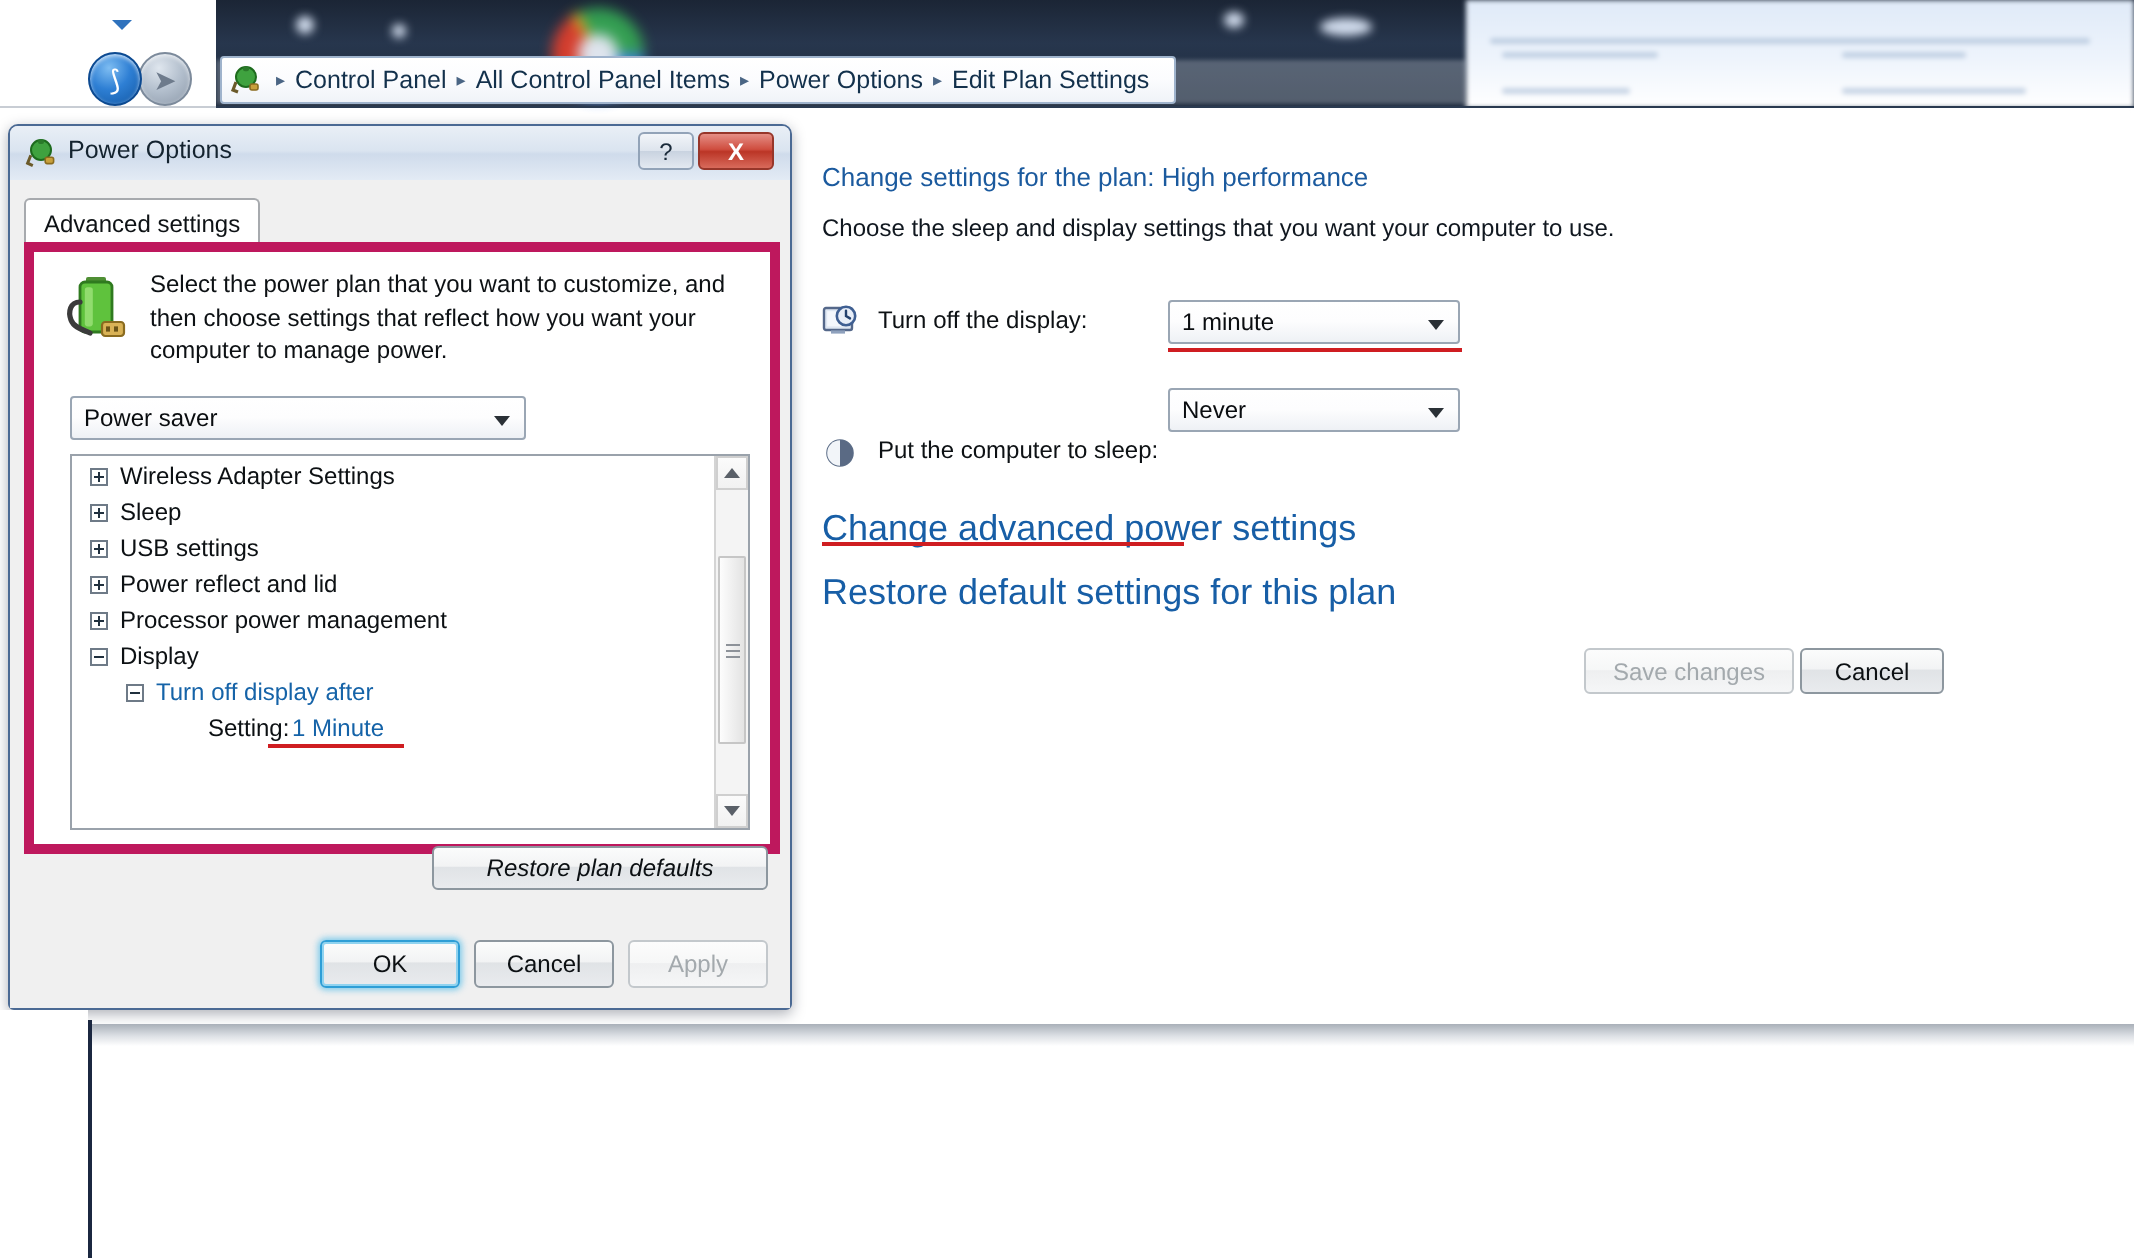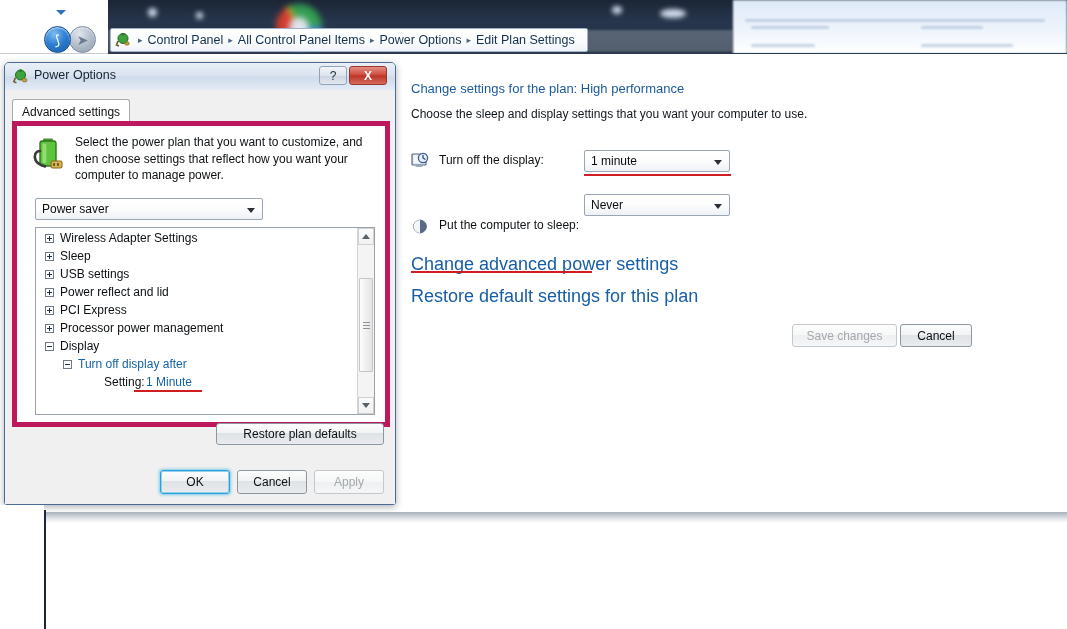--- a/index.html
+++ b/index.html
@@ -232,21 +232,21 @@
   .sbtn .ar { width:0;height:0; border-left:4px solid transparent; border-right:4px solid transparent; }
   .sbtn.up .ar { border-bottom:5px solid #5a6068; }
   .sbtn.dn .ar { border-top:5px solid #5a6068; }
   .sthumb {
     position:absolute; left:1px; width:14px;
     background: linear-gradient(90deg,#fdfdfd 0%, #f0f0f0 50%, #e3e3e3 100%);
     border:1px solid #c6c6c6; box-sizing:border-box; border-radius:1px;
   }
   .sthumb .grip { position:absolute; left:3px; width:7px; height:1px; background:#8d9299; }
 
-  .restore-btn { position:absolute; left:199px; top:297px; width:168px; height:22px; }
+  .restore-btn { position:absolute; left:199px; top:297px; width:168px; height:22px;font-style:italic; }
 
   .dlg-btns { position:absolute; left:0; bottom:10px; width:100%; height:24px; }
   .dlg-btns .btn { height:24px; }
 </style>
 </head>
 <body>
 
 <div id="root">
 
   <div class="bg-dark-strip"></div>
@@ -401,24 +401,20 @@
             <div class="tnode">
               <span class="exp plus" style="left:9px;"></span>
               <span class="tlabel" style="left:24px;">USB settings</span>
             </div>
 
             <div class="tnode">
               <span class="exp plus" style="left:9px;"></span>
               <span class="tlabel" style="left:24px;">Power reflect and lid</span>
             </div>
 
-            <div class="tnode">
-              <span class="exp plus" style="left:9px;"></span>
-              <span class="tlabel" style="left:24px;">PCI Express</span>
-            </div>
 
             <div class="tnode">
               <span class="exp plus" style="left:9px;"></span>
               <span class="tlabel" style="left:24px;">Processor power management</span>
             </div>
 
             <div class="tnode">
               <span class="exp" style="left:9px;"></span>
               <span class="tlabel" style="left:24px;">Display</span>
             </div>

